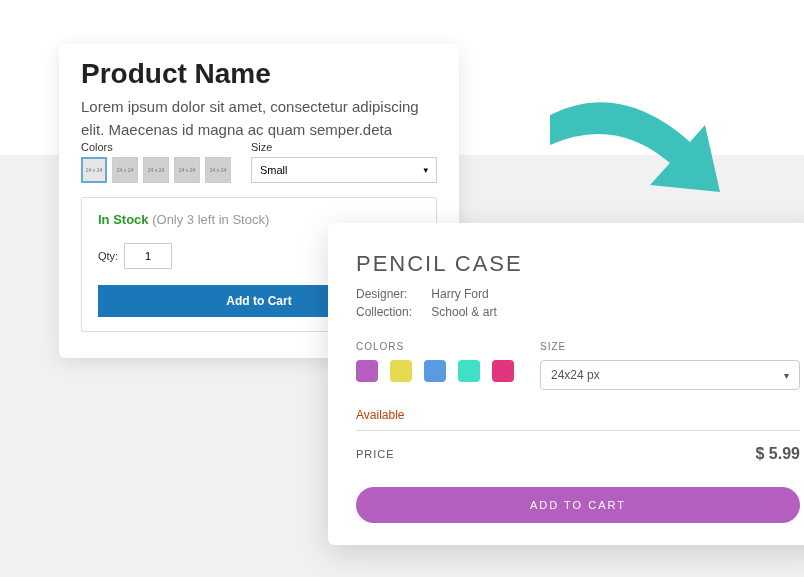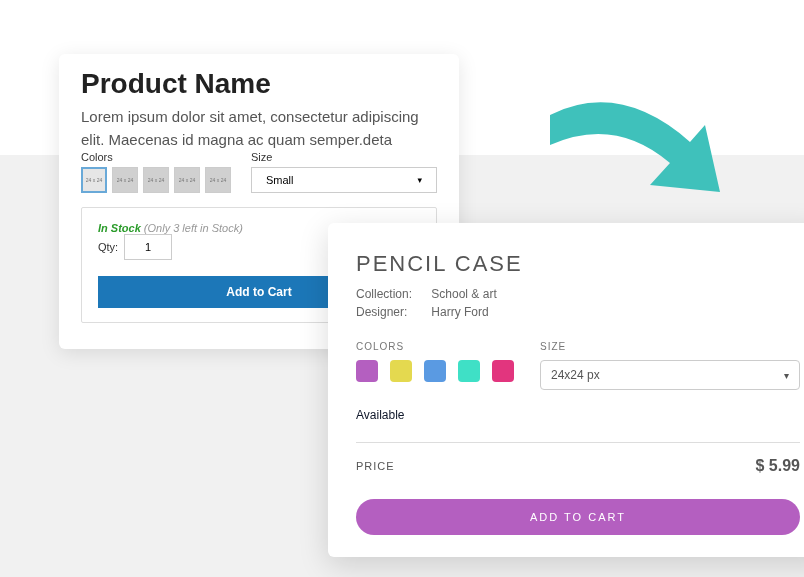--- a/index.html
+++ b/index.html
@@ -11,21 +11,21 @@
     overflow: hidden;
   }
   .bg-band {
     position: absolute;
     top: 155px; left: 0; right: 0; bottom: 0;
     background: #f1f1f1;
   }
   
   .card-a {
     position: absolute;
-    left: 59px; top: 54px;
+    left: 59px; top: 44px;
     width: 400px;
     background: #fff;
     border-radius: 6px;
     box-shadow: 0 4px 20px rgba(0,0,0,0.10);
     padding: 14px 22px 26px 22px;
   }
   .card-a .title {
     font-size: 28px;
     font-weight: bold;
     color: #222;
@@ -65,39 +65,39 @@
     cursor: pointer;
   }
   .card-a .swatch.selected {
     border: 2px solid #69a9d8;
     background: #e6e6e6;
   }
   .card-a .size-select {
     width: 100%;
     height: 26px;
     font-size: 11px;
-    padding: 2px 14px;
+    padding: 2px 8px;
     border: 1px solid #ccc;
     background: #fff;
     display: flex;
     align-items: center;
     justify-content: space-between;
     cursor: pointer;
   }
   .card-a .size-select .caret {
     font-size: 9px;
   }
   .card-a .inner-box {
     border: 1px solid #ddd;
     padding: 14px 16px;
     border-radius: 2px;
   }
   .card-a .stock {
-    font-size: 11px;
-    font-style: italic;
+    font-size: 13px;
+    margin-bottom: 16px;
   }
   .card-a .stock .in-stock { color: #2a9b2a; font-weight: bold; }
   .card-a .stock .left { color: #999; }
   .card-a .qty-row { display: flex; align-items: center; gap: 6px; margin-bottom: 16px; }
   .card-a .qty-label { font-size: 11px; color: #333; }
   .card-a .qty-input {
     width: 48px; height: 26px;
     text-align: center;
     border: 1px solid #ccc;
     font-size: 11px;
@@ -174,23 +174,23 @@
     display: flex;
     align-items: center;
     justify-content: space-between;
     font-size: 12px;
     color: #555;
     cursor: pointer;
     text-align: right;
   }
   .card-b .size-sel .caret { font-size: 10px; }
   .card-b .avail {
-    color: #0f172a;
+    color: #c2410c;
     font-size: 12px;
-    padding-bottom: 20px;
+    padding-bottom: 8px;
     border-bottom: 1px solid #ddd;
     margin-bottom: 14px;
   }
   .card-b .price-row {
     display: flex;
     justify-content: space-between;
     align-items: center;
     margin-bottom: 24px;
   }
   .card-b .price-label {
@@ -256,26 +256,26 @@
   </div>
 </div>
 
 <svg class="arrow" viewBox="0 0 200 120">
   <path d="M 10 25 Q 80 -10 150 52 L 165 35 L 180 102 L 110 95 L 130 73 Q 75 26 10 55 Z" fill="currentColor"></path>
 </svg>
 
 <div class="card-b">
   <div class="title">PENCIL CASE</div>
   <div class="meta-row">
+    <span class="k">Designer:</span>
+    <span>Harry Ford</span>
+  </div>
+  <div class="meta-row">
     <span class="k">Collection:</span>
     <span>School &amp; art</span>
-  </div>
-  <div class="meta-row">
-    <span class="k">Designer:</span>
-    <span>Harry Ford</span>
   </div>
   <div class="opt-row">
     <div class="opt-col-colors">
       <span class="opt-label">COLORS</span>
       <div class="dots" id="dots">
           <div class="dot" style="background: rgb(180, 95, 192);"></div>
           <div class="dot" style="background: rgb(228, 217, 79);"></div>
           <div class="dot" style="background: rgb(90, 154, 226);"></div>
           <div class="dot" style="background: rgb(63, 224, 198);"></div>
           <div class="dot" style="background: rgb(226, 53, 126);"></div>

